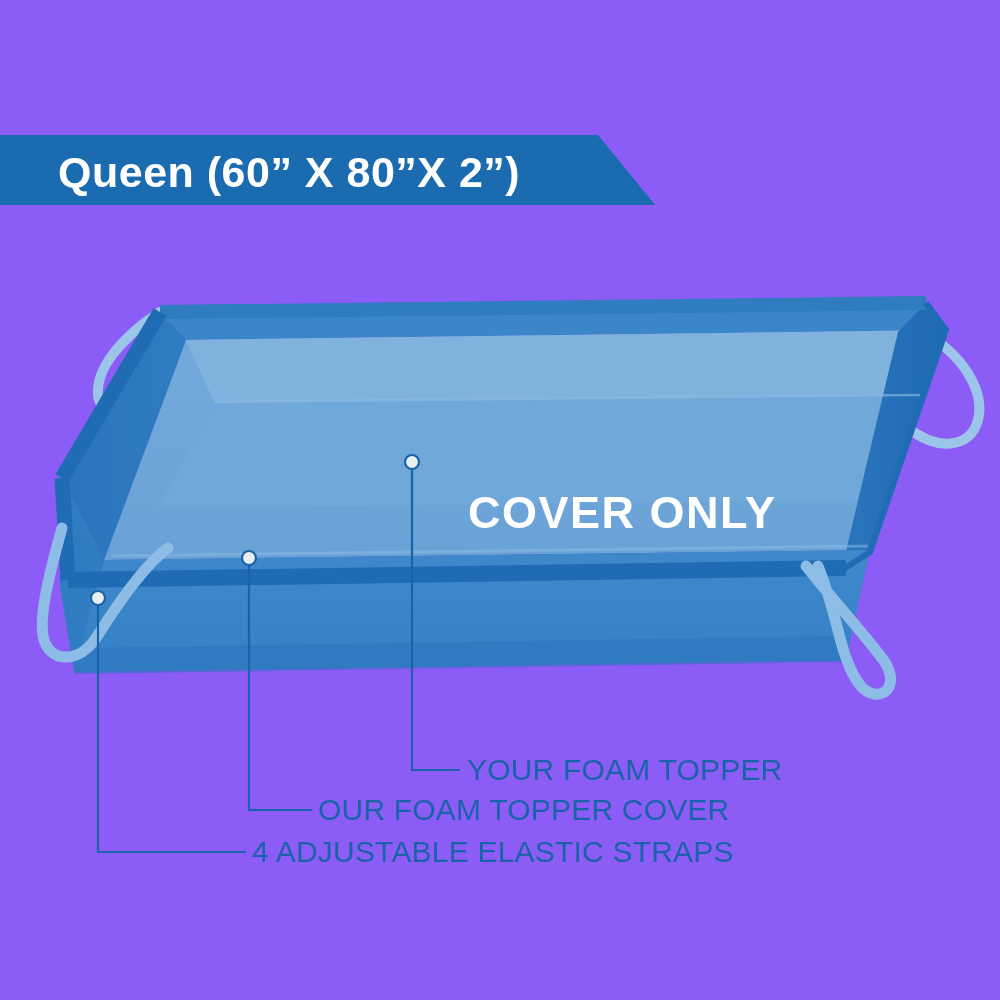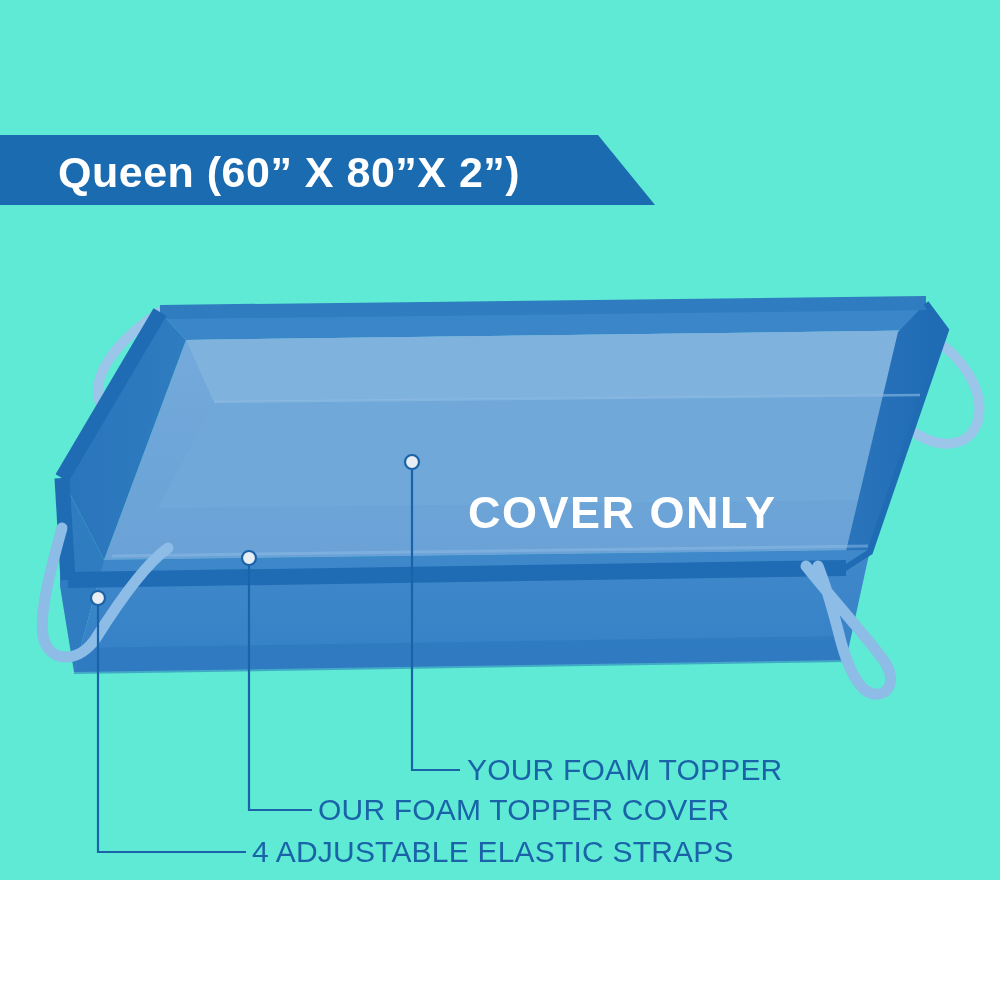--- a/index.html
+++ b/index.html
@@ -7,22 +7,22 @@
     margin: 0;
     padding: 0;
     background: #ffffff;
   }
   body {
     font-family: "Liberation Sans", sans-serif;
   }
   #page {
     position: relative;
     width: 1000px;
-    height: 880px;
-    background: #5eead4;
+    height: 1000px;
+    background: #8b5cf6;
     overflow: hidden;
   }
   #scene {
     position: absolute;
     inset: 0;
     width: 1000px;
     height: 1000px;
     display: block;
   }
   .banner-text {

